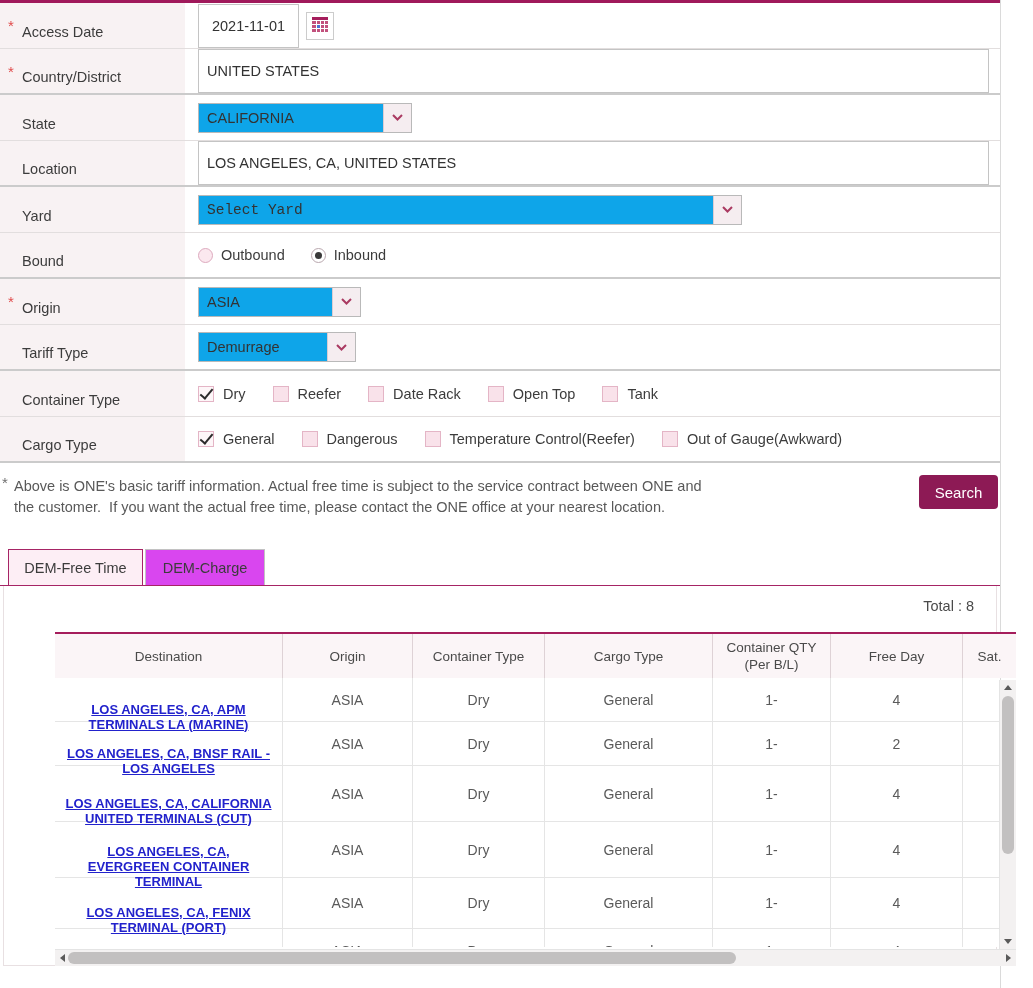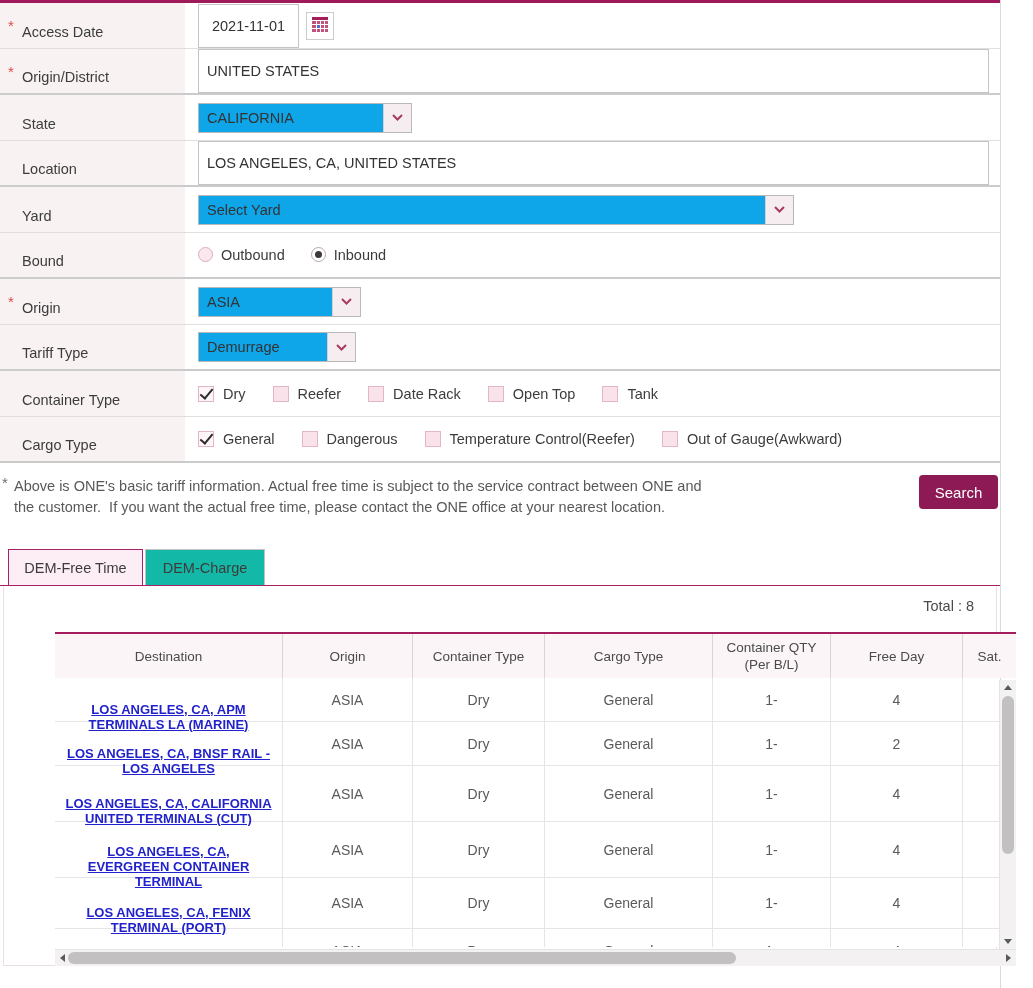--- a/index.html
+++ b/index.html
@@ -23,25 +23,25 @@
     font-size:14.5px; color:#333; padding:0 8px; background:#fff; }
   .date-input { width:101px; text-align:center; }
   .wide-input { width:791px; }
   .cal-btn { width:28px; height:28px; margin-left:7px; border:1px solid #cccccc; background:#fff;
     display:flex; align-items:center; justify-content:center; cursor:pointer; }
   .sel { height:30px; border:1px solid #b9b9b9; background:#0ea5e9; display:flex; align-items:stretch; cursor:pointer; }
   .sel .val { flex:1; display:flex; align-items:center; padding-left:8px; font-size:14.5px; color:#333; overflow:hidden; white-space:nowrap; }
   .sel .chev { width:28px; flex:none; background:#f5edf0; border-left:1px solid #dbccd2;
     display:flex; align-items:center; justify-content:center; }
   .sel-state { width:214px; }
-  .sel-yard  { width:596px; }
+  .sel-yard  { width:544px;font-family:Liberation Mono, monospace; }
   .sel-origin{ width:163px; }
   .sel-tariff{ width:158px; }
 
-  .radio-item { display:flex; align-items:flex-start; margin-right:26px; cursor:pointer; }
+  .radio-item { display:flex; align-items:flex-end; margin-right:26px; cursor:pointer; }
   .radio { width:15px; height:15px; border-radius:50%; flex:none; }
   .radio.off { background:#fbe8ef; border:1px solid #ddAabe; }
   .radio.on  { background:#fff; border:1px solid #b9a7ae; position:relative; }
   .radio.on::after { content:""; position:absolute; left:3px; top:3px; width:7px; height:7px; border-radius:50%; background:#3a3a3a; }
   .radio-label { margin-left:8px; font-size:14.5px; }
 
   .cb-item { display:flex; align-items:center; margin-right:27px; cursor:pointer; }
   .cb { width:16px; height:16px; flex:none; background:#f9e2ea; border:1px solid #e4b5c6; position:relative; }
   .cb.on { background:#fdf6f8; }
   .cb.on::after { content:""; position:absolute; left:4px; top:-1px; width:5px; height:11px;
@@ -52,21 +52,21 @@
   .note-sec { position:relative; height:86px; padding:13px 0 0 2px; }
   .note-marker { position:absolute; left:2px; top:11px; color:#6f6f6f; font-size:15px; }
   .note-text { margin-left:12px; font-size:14.5px; color:#595959; line-height:21px; white-space:pre-wrap; width:800px; }
   .search-btn { position:absolute; right:2px; top:12px; width:79px; height:34px; background:#8d1a55;
     color:#fff; border:none; border-radius:4px; font-family:"Liberation Sans",sans-serif; font-size:15px; cursor:pointer; }
 
   
   .tabs { display:flex; align-items:flex-end; border-bottom:1px solid #a62465; height:37px; padding-left:8px; }
   .tab { height:36px; display:flex; align-items:center; justify-content:center; font-size:14.5px; color:#3c3c3c; cursor:pointer; }
   .tab.active { width:135px; background:#fdeef5; border:1px solid #a62465; border-bottom:none; }
-  .tab.inactive { width:120px; background:#14b8a6; border:1px solid #c2c2c2; border-bottom:none; margin-left:2px; }
+  .tab.inactive { width:120px; background:#d946ef; border:1px solid #c2c2c2; border-bottom:none; margin-left:2px; }
 
   .panel { margin:0 3px; height:380px; border:1px solid #e8e0e2; border-top:none; position:relative;padding-left:32px; }
   .total-row { height:46px; text-align:right; padding:12px 22px 0 0; font-size:14.5px; color:#4a4a4a; }
 
   .table-outer { margin-left:19px; width:961px; border-top:2px solid #a51d5c; position:relative; }
   .thead { display:flex; height:44px; background:#fbf5f7; overflow:hidden;justify-content:center; }
   .th { border-right:1px solid #ded2d6; display:flex; align-items:center; justify-content:center;
     text-align:center; font-size:13.5px; color:#4a4a4a; white-space:pre-line; line-height:17px; flex:none; }
   .th:last-child { border-right:none; }
   .c1{width:228px}.c2{width:130px}.c3{width:132px}.c4{width:168px}.c5{width:118px}.c6{width:132px}
@@ -122,21 +122,21 @@
               <rect x="5" y="8" width="3" height="3" fill="#4a6fd4"></rect>
             </svg>
           </span>
         </button>
       </div>
     </div>
 
     <div class="form-row thick">
       <div class="lab">
         <span class="req-mark">*</span>
-        <span class="lab-text">Origin/District</span>
+        <span class="lab-text">Country/District</span>
       </div>
       <div class="fld">
         <input class="text-input wide-input" value="UNITED STATES" style="">
       </div>
     </div>
 
     <div class="form-row">
       <div class="lab">
         <span class="req-mark"></span>
         <span class="lab-text">State</span>

